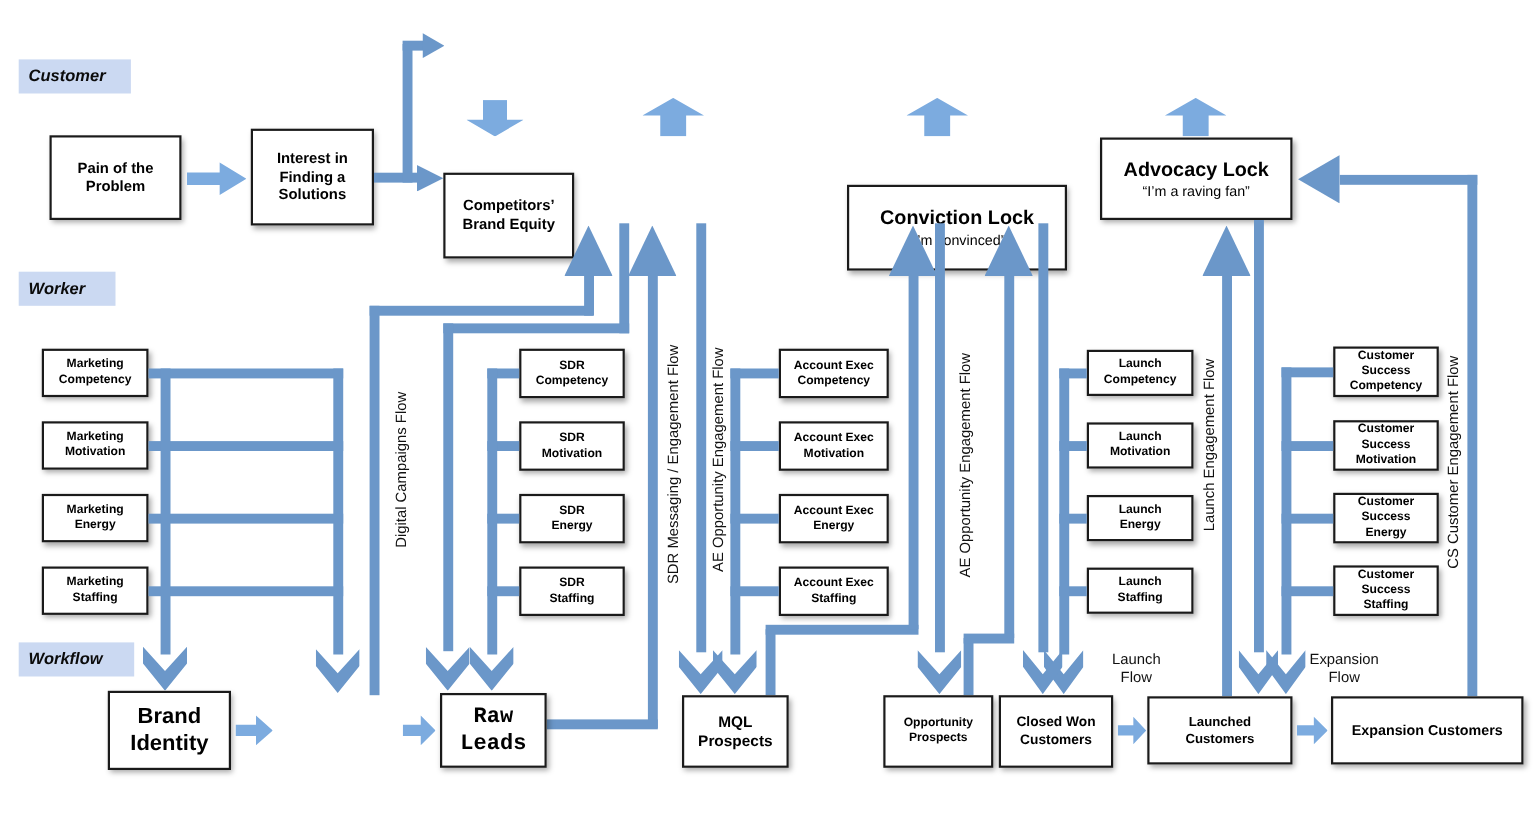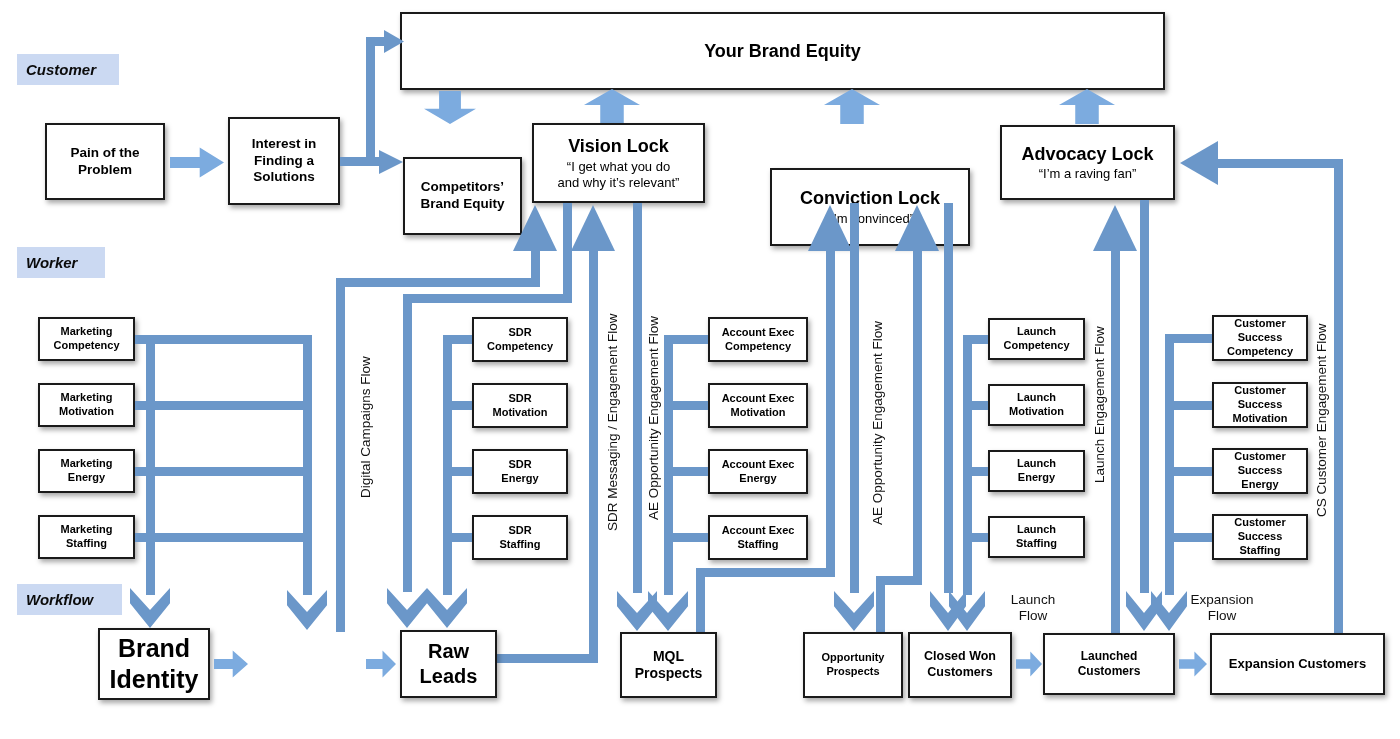--- a/index.html
+++ b/index.html
@@ -29,41 +29,35 @@
 </style>
 </head>
 <body>
 
 <div id="canvas">
 
   <div class="band" style="left:17px;top:54px;width:102px;height:31px;">Customer</div>
   <div class="band" style="left:17px;top:247px;width:88px;height:31px;">Worker</div>
   <div class="band" style="left:17px;top:584px;width:105px;height:31px;">Workflow</div>
 
-  <div class="box" style="left:400px;top:12px;width:765px;height:78px;font-size:18px;">Your Brand Equity</div>
 
   <div class="blockarrow down" style="left:424px;top:91px;width:52px;height:33px;"></div>
   <div class="blockarrow up" style="left:584px;top:89px;width:56px;height:35px;"></div>
   <div class="blockarrow up" style="left:824px;top:89px;width:56px;height:35px;"></div>
   <div class="blockarrow up" style="left:1059px;top:89px;width:56px;height:35px;"></div>
 
   <div class="box" style="left:45px;top:123px;width:120px;height:77px;font-size:13.5px;">Pain of the
 Problem</div>
   <div class="blockarrow rightsm" style="left:170px;top:147px;width:54px;height:31px;"></div>
   <div class="box" style="left:228px;top:117px;width:112px;height:88px;font-size:13.5px;">Interest in
 Finding a
 Solutions</div>
   <div class="box" style="left:403px;top:125px;width:119px;height:78px;font-size:13.5px;margin-top:32px;">Competitors’
 Brand Equity</div>
 
-  <div class="box lock" style="left:532px;top:123px;width:173px;height:80px;">
-    <span class="lock-title">Vision Lock</span>
-    <span class="lock-quote">“I get what you do
-and why it’s relevant”</span>
-  </div>
   <div class="box lock" style="left:770px;top:125px;width:200px;height:78px;margin-top:43px;">
     <span class="lock-title">Conviction Lock</span>
     <span class="lock-quote">“I’m convinced”</span>
   </div>
   <div class="box lock" style="left:1000px;top:125px;width:175px;height:75px;">
     <span class="lock-title">Advocacy Lock</span>
     <span class="lock-quote">“I’m a raving fan”</span>
   </div>
 
   <div class="pipe" style="left:340px;top:157px;width:40px;height:9px;"></div>
@@ -195,25 +189,25 @@
   <div class="pipe" style="left:1218px;top:159px;width:125px;height:9px;"></div>
   <div class="head left" style="left:1180px;top:141px;width:38px;height:44px;"></div>
 
   <div class="vlabel" style="left:353px;top:342px;width:24px;height:170px;">Digital Campaigns Flow</div>
   <div class="vlabel" style="left:600px;top:290px;width:24px;height:265px;">SDR Messaging / Engagement Flow</div>
   <div class="vlabel" style="left:643px;top:295px;width:20px;height:245px;">AE Opportunity Engagement Flow</div>
   <div class="vlabel" style="left:866px;top:300px;width:22px;height:245px;">AE Opportunity Engagement Flow</div>
   <div class="vlabel" style="left:1088px;top:310px;width:22px;height:190px;">Launch Engagement Flow</div>
   <div class="vlabel" style="left:1310px;top:300px;width:22px;height:240px;">CS Customer Engagement Flow</div>
 
-  <div class="box" style="left:98px;top:628px;width:112px;height:72px;font-size:25px;">Brand
+  <div class="box" style="left:98px;top:628px;width:112px;height:72px;font-size:20px;">Brand
 Identity</div>
   <div class="blockarrow rightsm" style="left:214px;top:650px;width:34px;height:28px;"></div>
   <div class="blockarrow rightsm" style="left:366px;top:650px;width:30px;height:28px;"></div>
-  <div class="box" style="left:400px;top:630px;width:97px;height:68px;font-size:20px;">Raw
+  <div class="box" style="left:400px;top:630px;width:97px;height:68px;font-size:20px;font-family:Liberation Mono, monospace;">Raw
 Leads</div>
   <div class="box" style="left:620px;top:632px;width:97px;height:66px;font-size:14px;">MQL
 Prospects</div>
   <div class="box" style="left:803px;top:632px;width:100px;height:66px;font-size:11px;">Opportunity
 Prospects</div>
   <div class="box" style="left:908px;top:632px;width:104px;height:66px;font-size:12.5px;">Closed Won
 Customers</div>
   <div class="blockarrow rightsm" style="left:1016px;top:651px;width:26px;height:26px;"></div>
   <div class="box" style="left:1043px;top:633px;width:132px;height:62px;font-size:12px;">Launched
 Customers</div>

